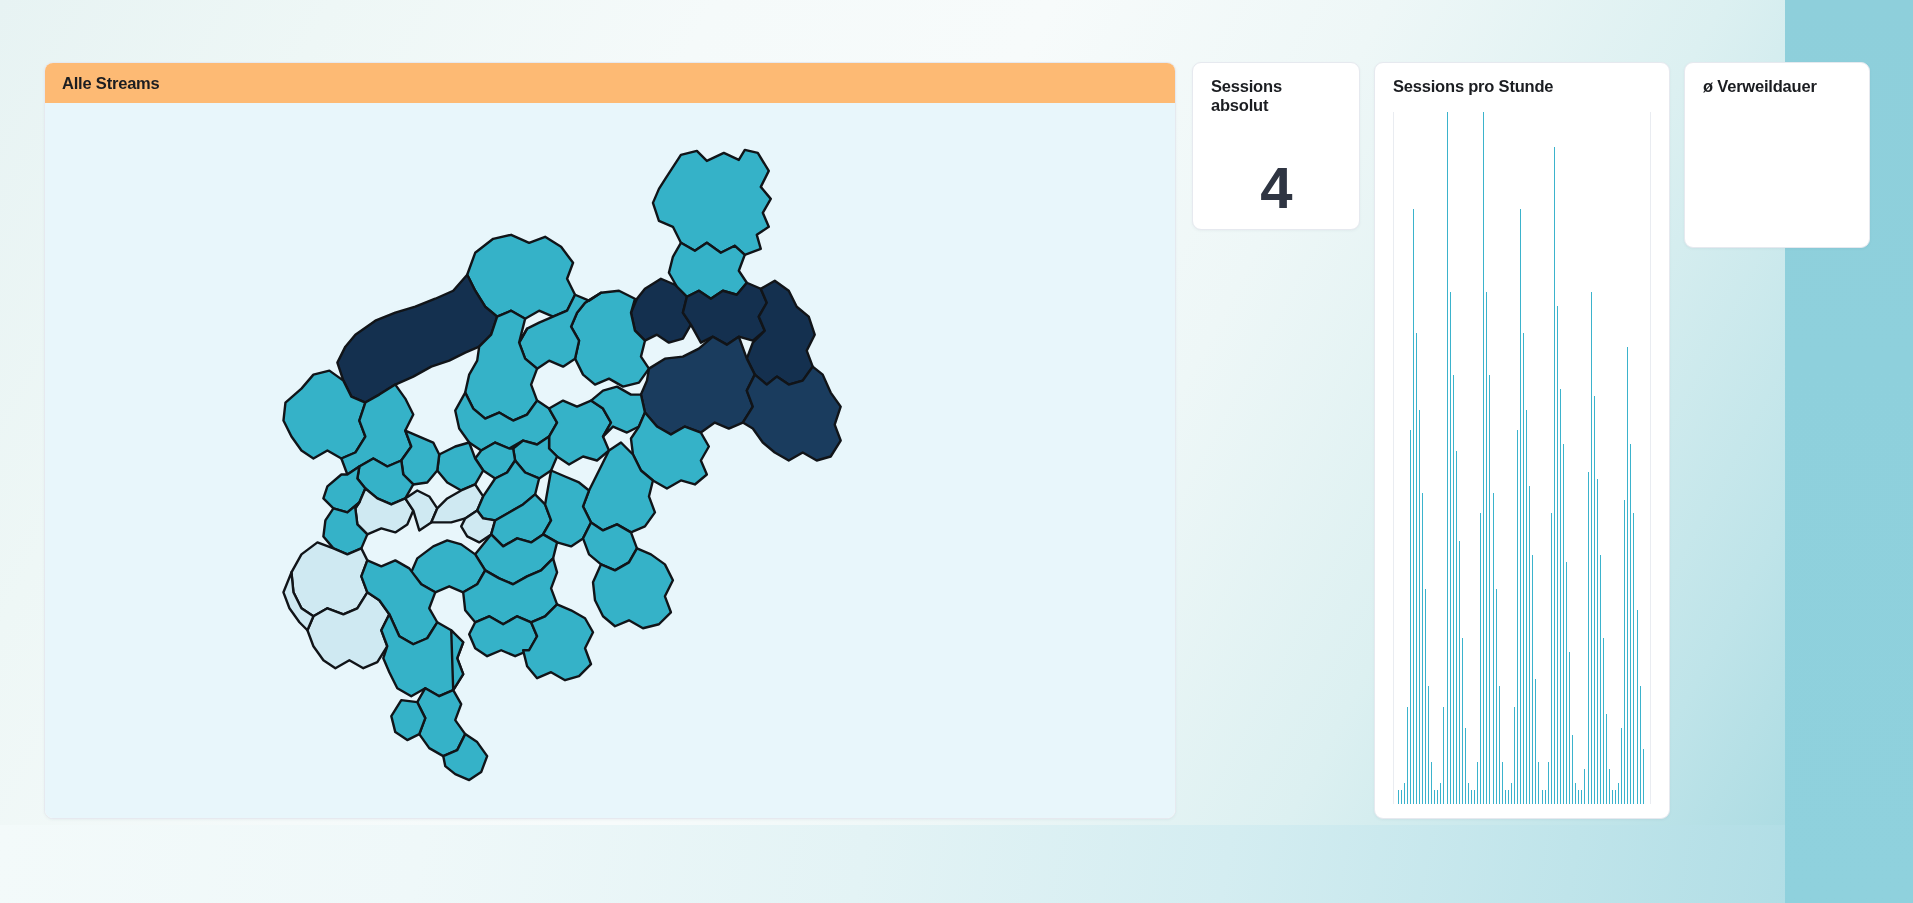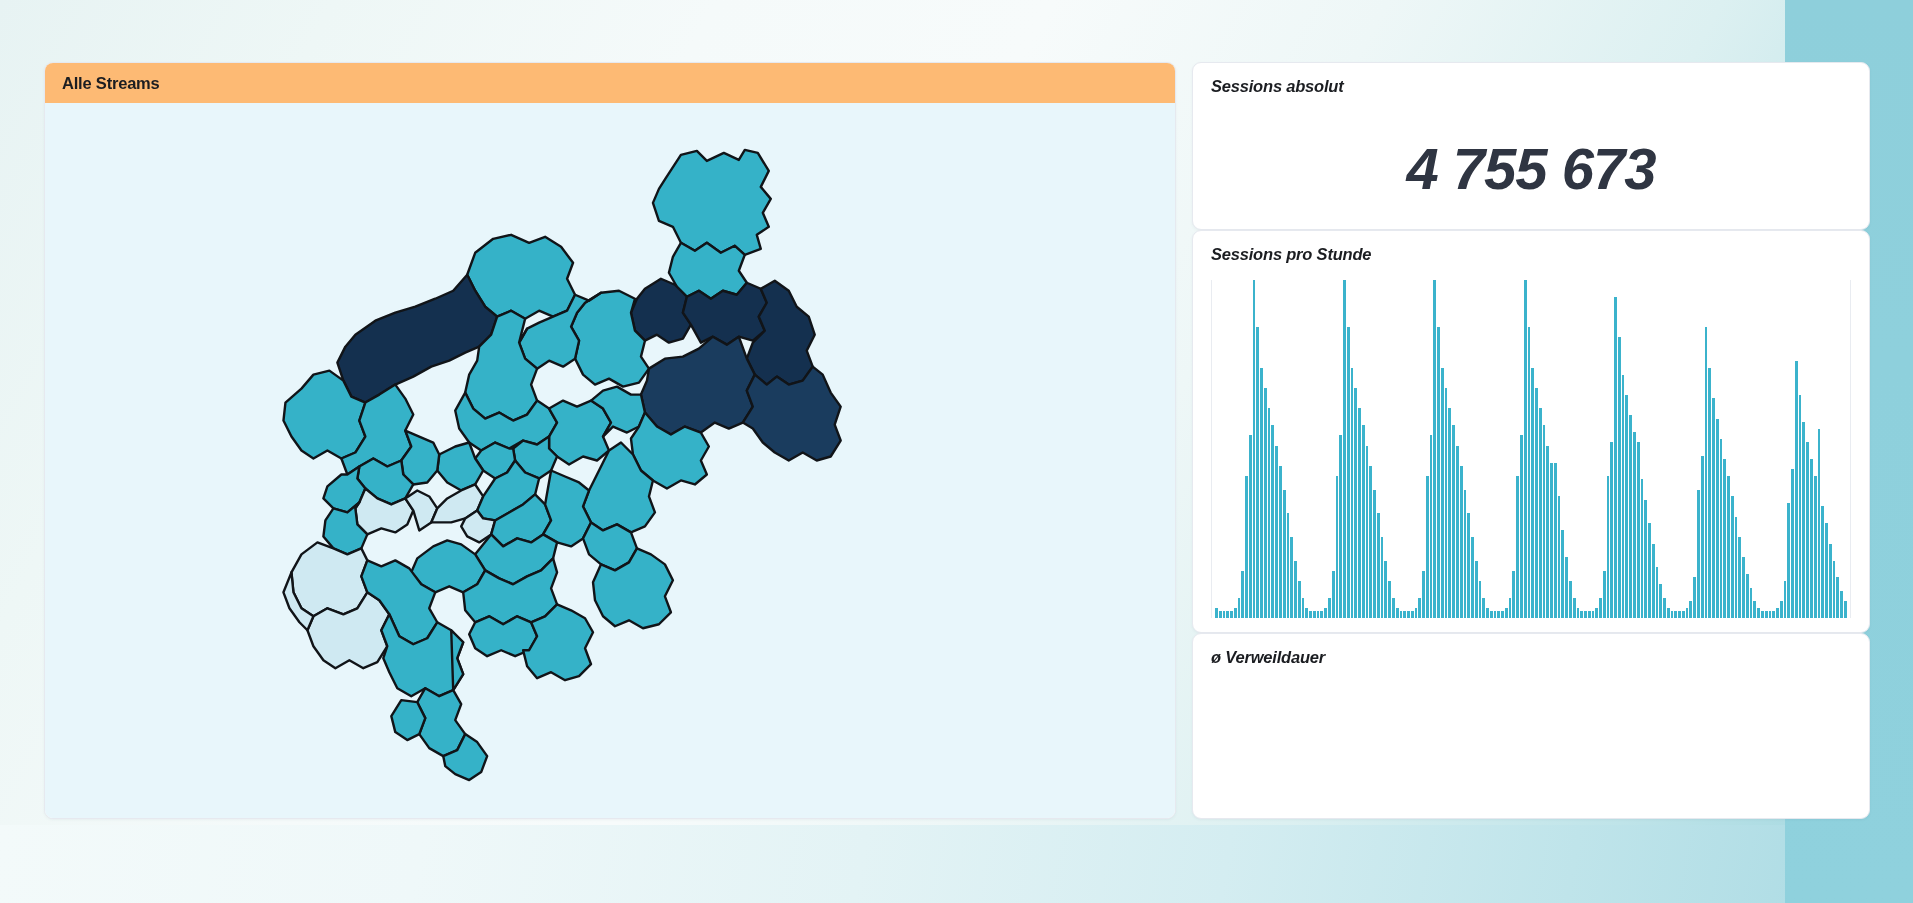--- a/index.html
+++ b/index.html
@@ -94,22 +94,21 @@
     position: relative;
     overflow: hidden;
   }
   #map-svg { position: absolute; left: 0; top: 0; width: 100%; height: 100%; display:block; }
 
   
   #right-column {
     width: 678px;
     height: 757px;
     display: flex;
-    flex-direction: column;
-    font-style: italic;
+    gap: 14px;
   }
   #kpi-sessions-card { height: 168px; flex: 0 0 168px; padding: 14px 18px; }
   .card-title {
     font-size: 16.5px;
     font-weight: bold;
     color: #1b1d21;
     letter-spacing: -0.2px;
     line-height: 1.15;
   }
   .kpi-value-big {

